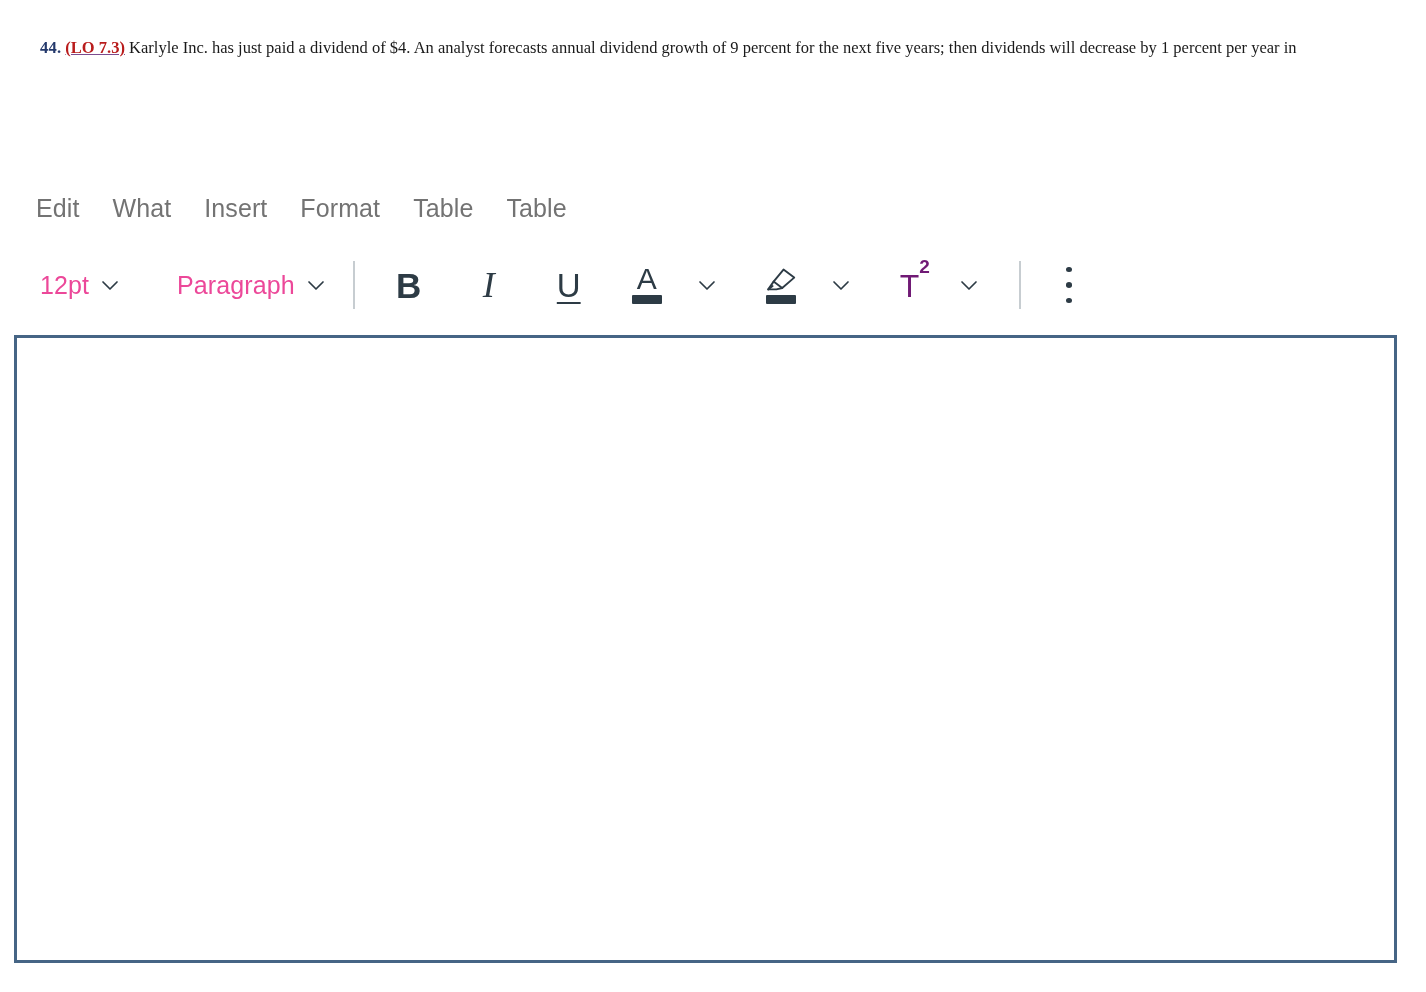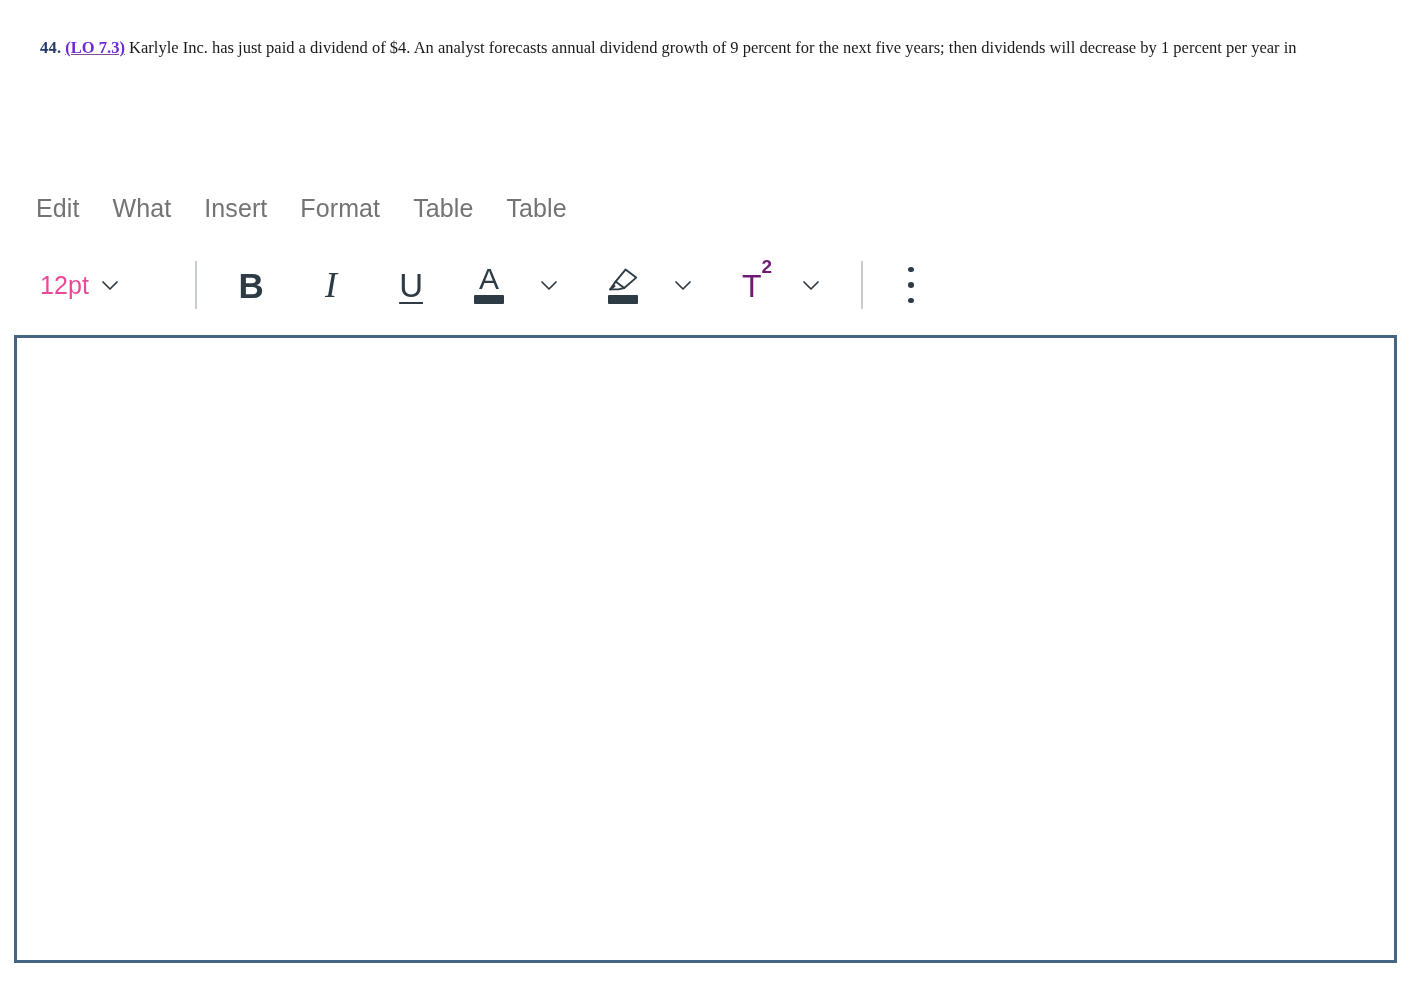--- a/index.html
+++ b/index.html
@@ -37,21 +37,21 @@
   #question-line-1, #question-line-2 {
     white-space: nowrap;
     display: block;
   }
   .q-num {
     color: #23386B;
     font-weight: 700;
     letter-spacing: 0.2px;
   }
   .q-lo {
-    color: #6d28d9;
+    color: #b91c1c;
     font-weight: 700;
     text-decoration: underline;
     text-decoration-color: #7B4C8F;
     text-underline-offset: 1px;
   }
   .q-body {
     font-weight: 400;
   }
 
   
@@ -256,20 +256,28 @@
 
   <div class="tb-select" style="margin-right:48px;">
     <span class="tb-select-label">12pt</span>
     <span class="chev">
       <svg width="22" height="22" viewBox="0 0 22 22" aria-hidden="true">
         <path d="M4 8 L11 15 L18 8" fill="none" stroke="#2D3B45" stroke-width="1.7" stroke-linecap="round" stroke-linejoin="round"></path>
       </svg>
     </span>
   </div>
 
+  <div class="tb-select">
+    <span class="tb-select-label">Paragraph</span>
+    <span class="chev">
+      <svg width="22" height="22" viewBox="0 0 22 22" aria-hidden="true">
+        <path d="M4 8 L11 15 L18 8" fill="none" stroke="#2D3B45" stroke-width="1.7" stroke-linecap="round" stroke-linejoin="round"></path>
+      </svg>
+    </span>
+  </div>
 
   <div class="tb-divider" style="margin-left:22px;margin-right:26px;"></div>
 
   <div class="tb-btn" style="margin-right:30px;">
     <span class="glyph-b">B</span>
   </div>
 
   <div class="tb-btn" style="margin-right:30px;">
     <span class="glyph-i">I</span>
   </div>

